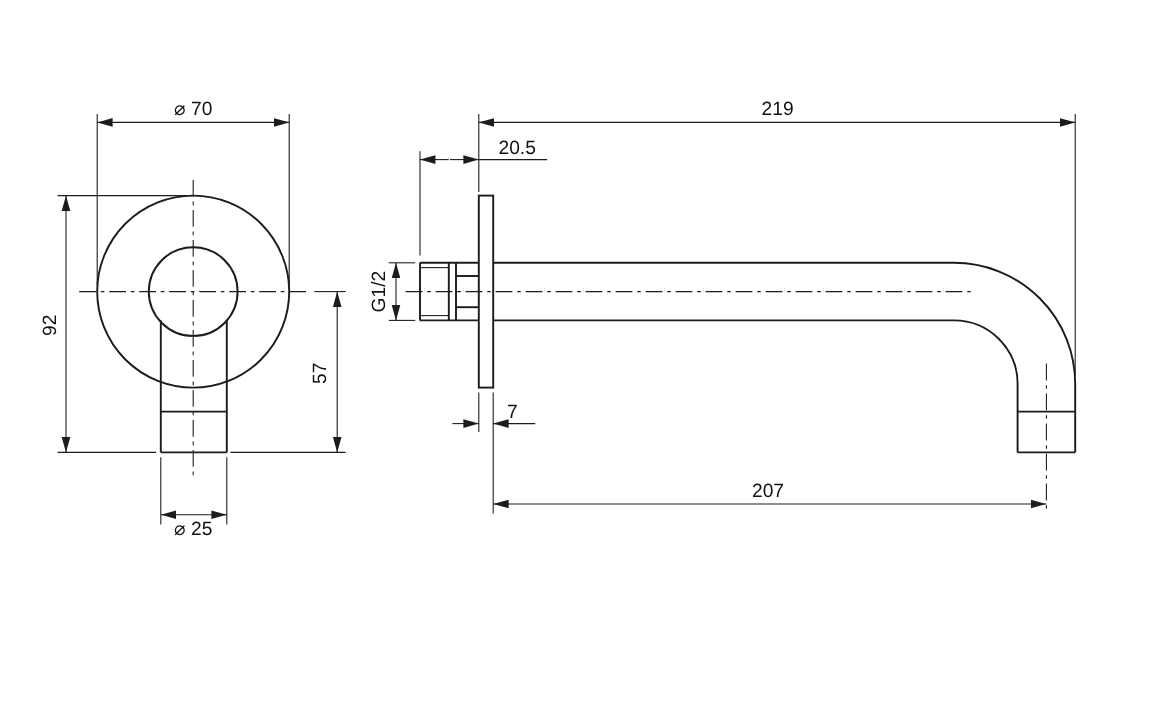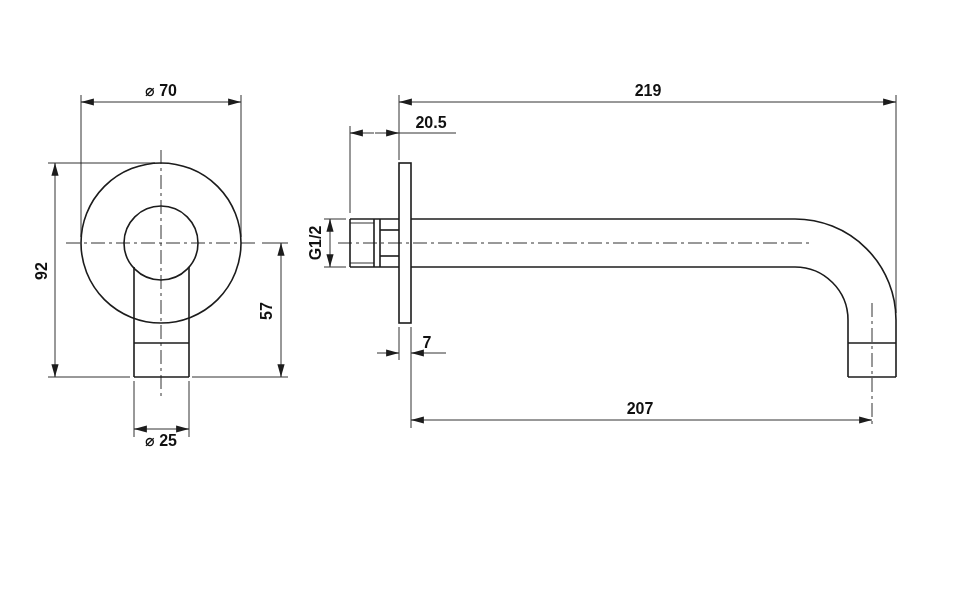--- a/index.html
+++ b/index.html
@@ -8,21 +8,20 @@
     background: #ffffff;
     width: 975px;
     height: 591px;
     overflow: hidden;
     font-family: "Liberation Sans", sans-serif;
   }
   .drawing-wrap {
     width: 975px;
     height: 591px;
     background: #ffffff;
-    font-weight: bold;
   }
   svg { display: block; }
   .obj  { stroke: #1c1c1c; stroke-width: 1.6; fill: none; stroke-linecap: butt; }
   .thin { stroke: #1c1c1c; stroke-width: 0.9; fill: none; }
   .cl   { stroke: #1c1c1c; stroke-width: 0.9; fill: none; stroke-dasharray: 14 4 3 4; }
   .dimtext {
     font-family: "Liberation Sans", "DejaVu Sans", sans-serif;
     font-size: 16px;
     fill: #111111;
   }

